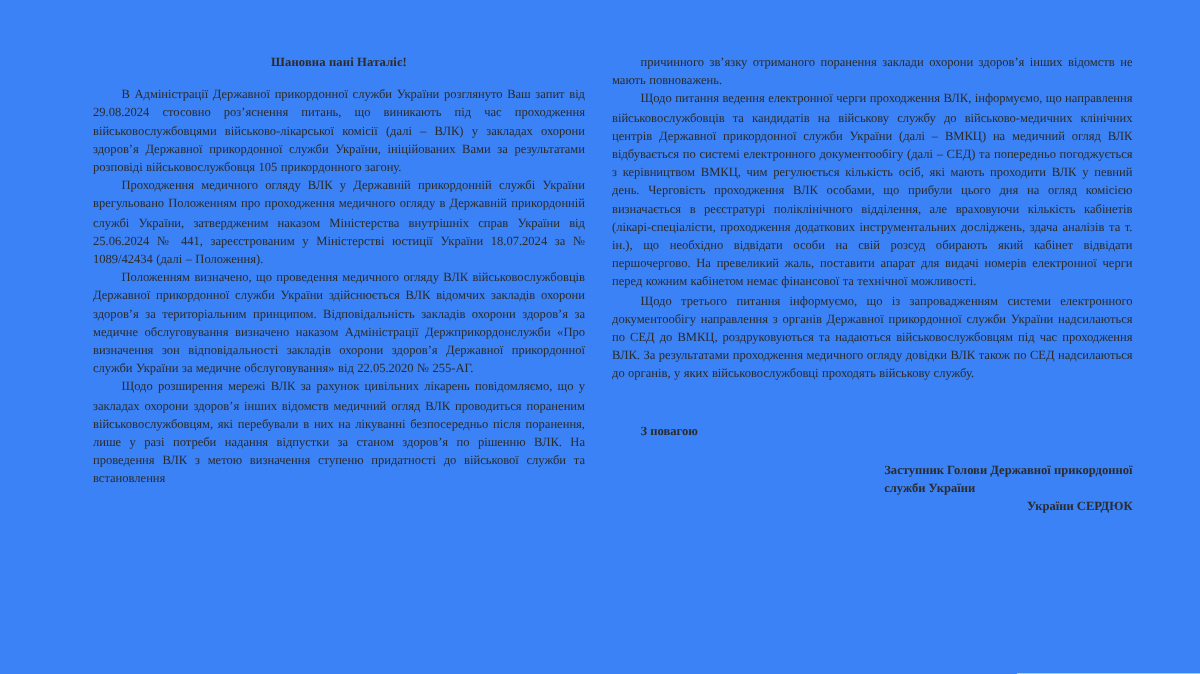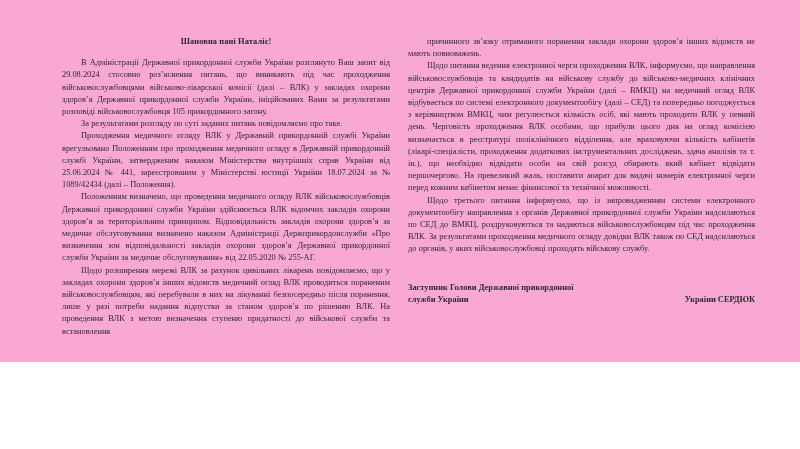--- a/index.html
+++ b/index.html
@@ -10,22 +10,22 @@
   body {
     width: 800px;
     height: 449px;
     overflow: hidden;
     font-family: "Liberation Serif", "DejaVu Serif", serif;
     color: #2b2b2b;
   }
   .page {
     position: relative;
     width: 800px;
-    height: 362px;
-    background: #f9a8d4;
+    height: 449px;
+    background: #3b82f6;
     box-sizing: border-box;
   }
   .columns {
     position: absolute;
     top: 0;
     left: 0;
     width: 800px;
     height: 449px;
     display: flex;
     flex-direction: row;
@@ -69,21 +69,21 @@
   }
   .sig-regards {
     text-indent: 19px;
     font-size: 8.4px;
     line-height: 1.452;
     margin: 0 0 14px 0;
     font-weight: bold;
   }
   .sig-row {
     display: flex;
-    flex-direction: row;
+    flex-direction: column;
     justify-content: space-between;
     align-items: flex-end;
     font-size: 8.4px;
     line-height: 1.452;
     font-weight: bold;
   }
   .sig-title {
     text-align: left;
     white-space: pre-line;
     flex: 0 0 auto;
@@ -97,32 +97,32 @@
 </style>
 </head>
 <body>
 
 <div class="page">
   <div class="columns">
 
     <div class="col col-left">
       <div class="salutation">Шановна пані Наталіє!</div>
       <p class="para">В Адміністрації Державної прикордонної служби України розглянуто Ваш запит від 29.08.2024 стосовно роз’яснення питань, що виникають під час проходження військовослужбовцями військово-лікарської комісії (далі – ВЛК) у закладах охорони здоров’я Державної прикордонної служби України, ініційованих Вами за результатами розповіді військовослужбовця 105 прикордонного загону.</p>
-      <p class="para">За результатами розгляду по суті заданих питань повідомляємо про таке.</p>
       <p class="para">Проходження медичного огляду ВЛК у Державній прикордонній службі України врегульовано Положенням про проходження медичного огляду в Державній прикордонній службі України, затвердженим наказом Міністерства внутрішніх справ України від 25.06.2024 № 441, зареєстрованим у Міністерстві юстиції України 18.07.2024 за № 1089/42434 (далі – Положення).</p>
       <p class="para">Положенням визначено, що проведення медичного огляду ВЛК військовослужбовців Державної прикордонної служби України здійснюється ВЛК відомчих закладів охорони здоров’я за територіальним принципом. Відповідальність закладів охорони здоров’я за медичне обслуговування визначено наказом Адміністрації Держприкордонслужби «Про визначення зон відповідальності закладів охорони здоров’я Державної прикордонної служби України за медичне обслуговування» від 22.05.2020 № 255-АГ.</p>
       <p class="para">Щодо розширення мережі ВЛК за рахунок цивільних лікарень повідомляємо, що у закладах охорони здоров’я інших відомств медичний огляд ВЛК проводиться пораненим військовослужбовцям, які перебували в них на лікуванні безпосередньо після поранення, лише у разі потреби надання відпустки за станом здоров’я по рішенню ВЛК. На проведення ВЛК з метою визначення ступеню придатності до військової служби та встановлення</p>
     </div>
 
     <div class="col col-right">
       <p class="para">причинного зв’язку отриманого поранення заклади охорони здоров’я інших відомств не мають повноважень.</p>
       <p class="para">Щодо питання ведення електронної черги проходження ВЛК, інформуємо, що направлення військовослужбовців та кандидатів на військову службу до військово-медичних клінічних центрів Державної прикордонної служби України (далі – ВМКЦ) на медичний огляд ВЛК відбувається по системі електронного документообігу (далі – СЕД) та попередньо погоджується з керівництвом ВМКЦ, чим регулюється кількість осіб, які мають проходити ВЛК у певний день. Черговість проходження ВЛК особами, що прибули цього дня на огляд комісією визначається в реєстратурі поліклінічного відділення, але враховуючи кількість кабінетів (лікарі-спеціалісти, проходження додаткових інструментальних досліджень, здача аналізів та т. ін.), що необхідно відвідати особи на свій розсуд обирають який кабінет відвідати першочергово. На превеликий жаль, поставити апарат для видачі номерів електронної черги перед кожним кабінетом немає фінансової та технічної можливості.</p>
       <p class="para">Щодо третього питання інформуємо, що із запровадженням системи електронного документообігу направлення з органів Державної прикордонної служби України надсилаються по СЕД до ВМКЦ, роздруковуються та надаються військовослужбовцям під час проходження ВЛК. За результатами проходження медичного огляду довідки ВЛК також по СЕД надсилаються до органів, у яких військовослужбовці проходять військову службу.</p>
 
       <div class="sig-block">
+        <div class="sig-regards">З повагою</div>
         <div class="sig-row">
           <div class="sig-title">Заступник Голови Державної прикордонної
 служби України</div>
           <div class="sig-name">України СЕРДЮК</div>
         </div>
       </div>
     </div>
 
   </div>
 </div>

